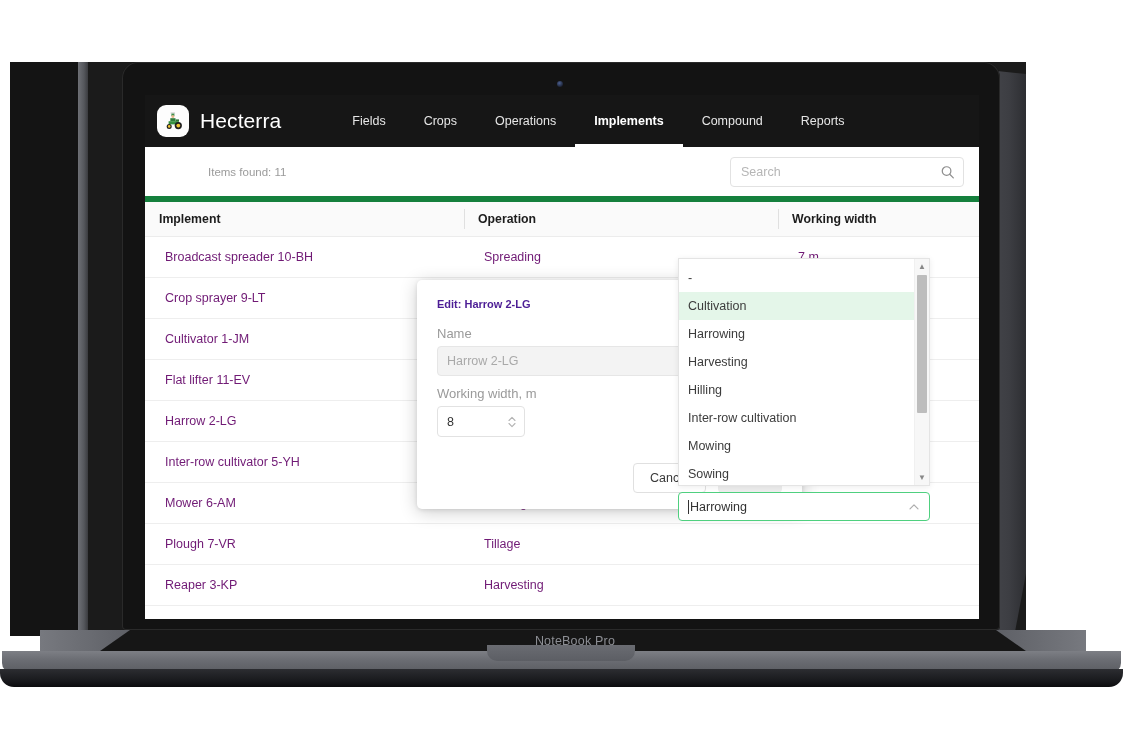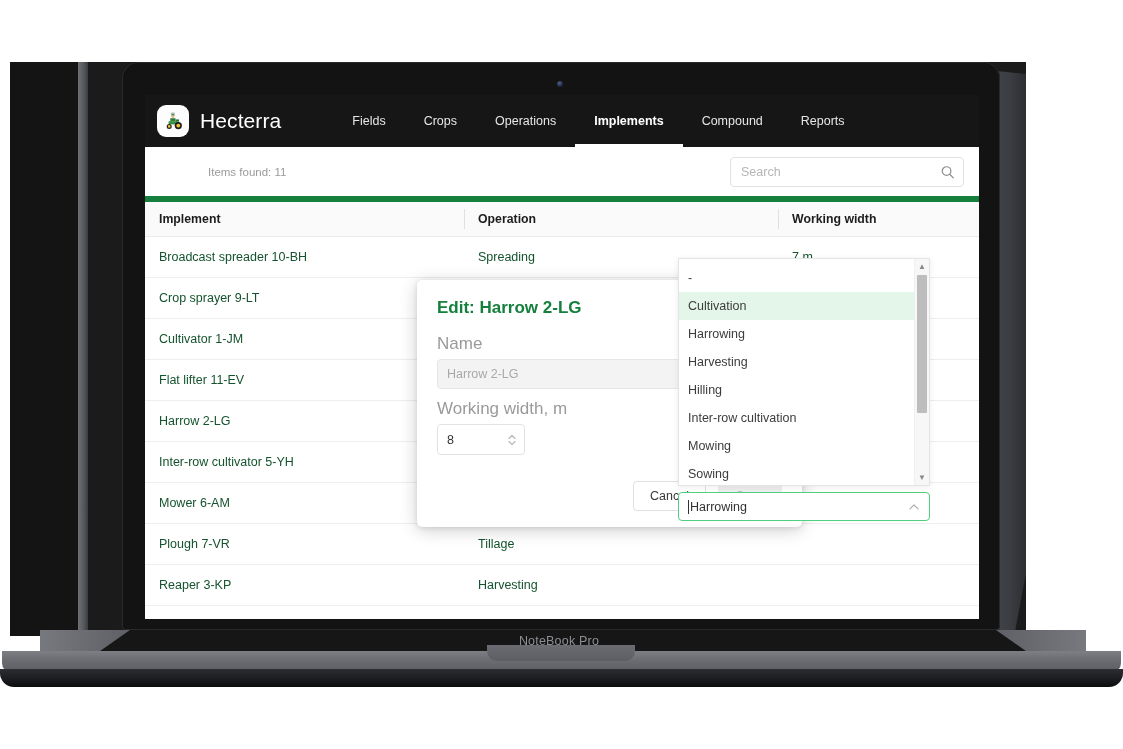--- a/index.html
+++ b/index.html
@@ -63,21 +63,21 @@
 
   
   .laptop-base-top {
     position: absolute;
     left: 88px; top: 630px;
     width: 950px; height: 22px;
     background: #161616;
   }
   .laptop-base-label {
     position: absolute;
-    left: 84px; top: 630px;
+    left: 100px; top: 630px;
     width: 950px; height: 22px;
     color: #8d8f95;
     font-size: 12.5px;
     letter-spacing: .2px;
     display: flex;
     align-items: center;
     justify-content: center;
   }
   .laptop-base-deck {
     position: absolute;
@@ -222,22 +222,22 @@
   }
   .tbl th + th::before {
     content: "";
     position: absolute;
     left: 0; top: 7px; bottom: 7px;
     width: 1px;
     background: #e0e0e0;
   }
   .tbl td {
     font-size: 12.5px;
-    color: #14532d;
-    padding: 13px 0 13px 14px;
+    color: #701a75;
+    padding: 13px 0 13px 20px;
     border-bottom: 1px solid #eeeeee;
     white-space: nowrap;
     overflow: hidden;
     text-overflow: ellipsis;
   }
   .col-a { width: 305px; }
   .col-b { width: 300px; }
   .col-c { width: auto; }
 
   
@@ -245,27 +245,27 @@
     position: absolute;
     left: 417px; top: 280px;
     width: 385px;
     background: #ffffff;
     border-radius: 5px;
     box-shadow: 0 3px 18px rgba(0,0,0,.20), 0 1px 4px rgba(0,0,0,.10);
     padding: 18px 20px 16px 20px;
     box-sizing: border-box;
   }
   .modal-title {
-    font-size: 17px;
+    font-size: 11px;
     font-weight: bold;
-    color: #15803d;
+    color: #4c1d95;
     margin-bottom: 16px;
   }
   .field-label {
-    font-size: 17px;
+    font-size: 13px;
     color: #9a9a9a;
     margin-bottom: 5px;
   }
   .fld { flex: 0 0 95px; }
   .input-disabled {
     width: 100%;
     box-sizing: border-box;
     height: 30px;
     border: 1px solid #e6e6e6;
     border-radius: 4px;

